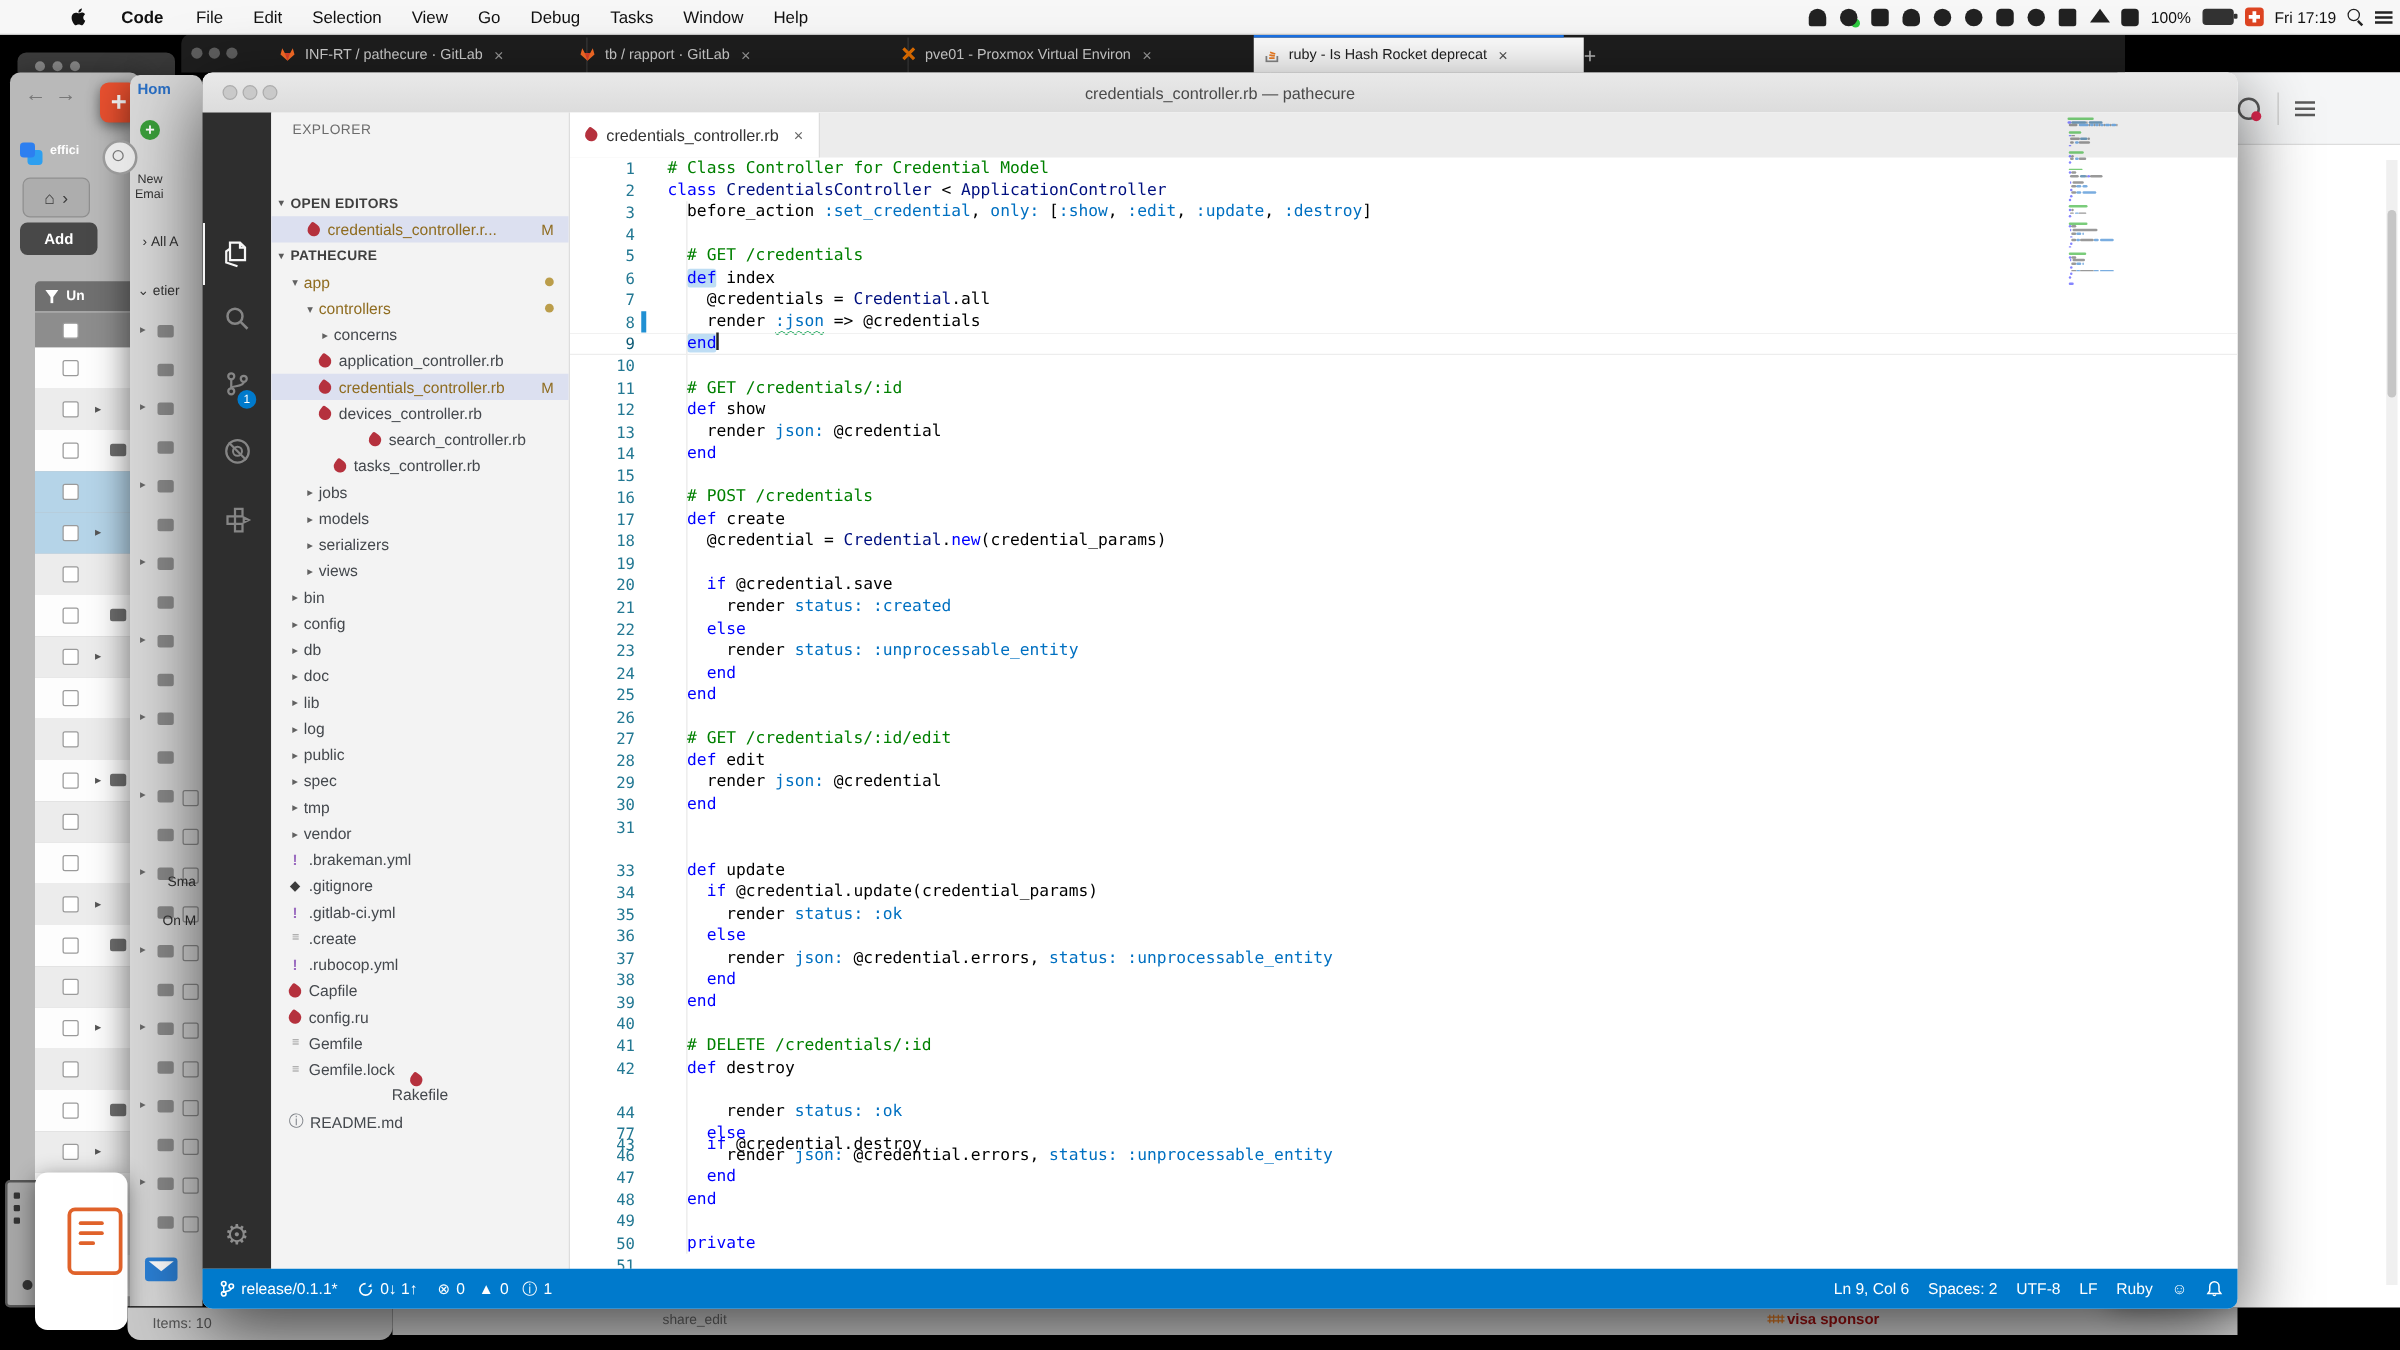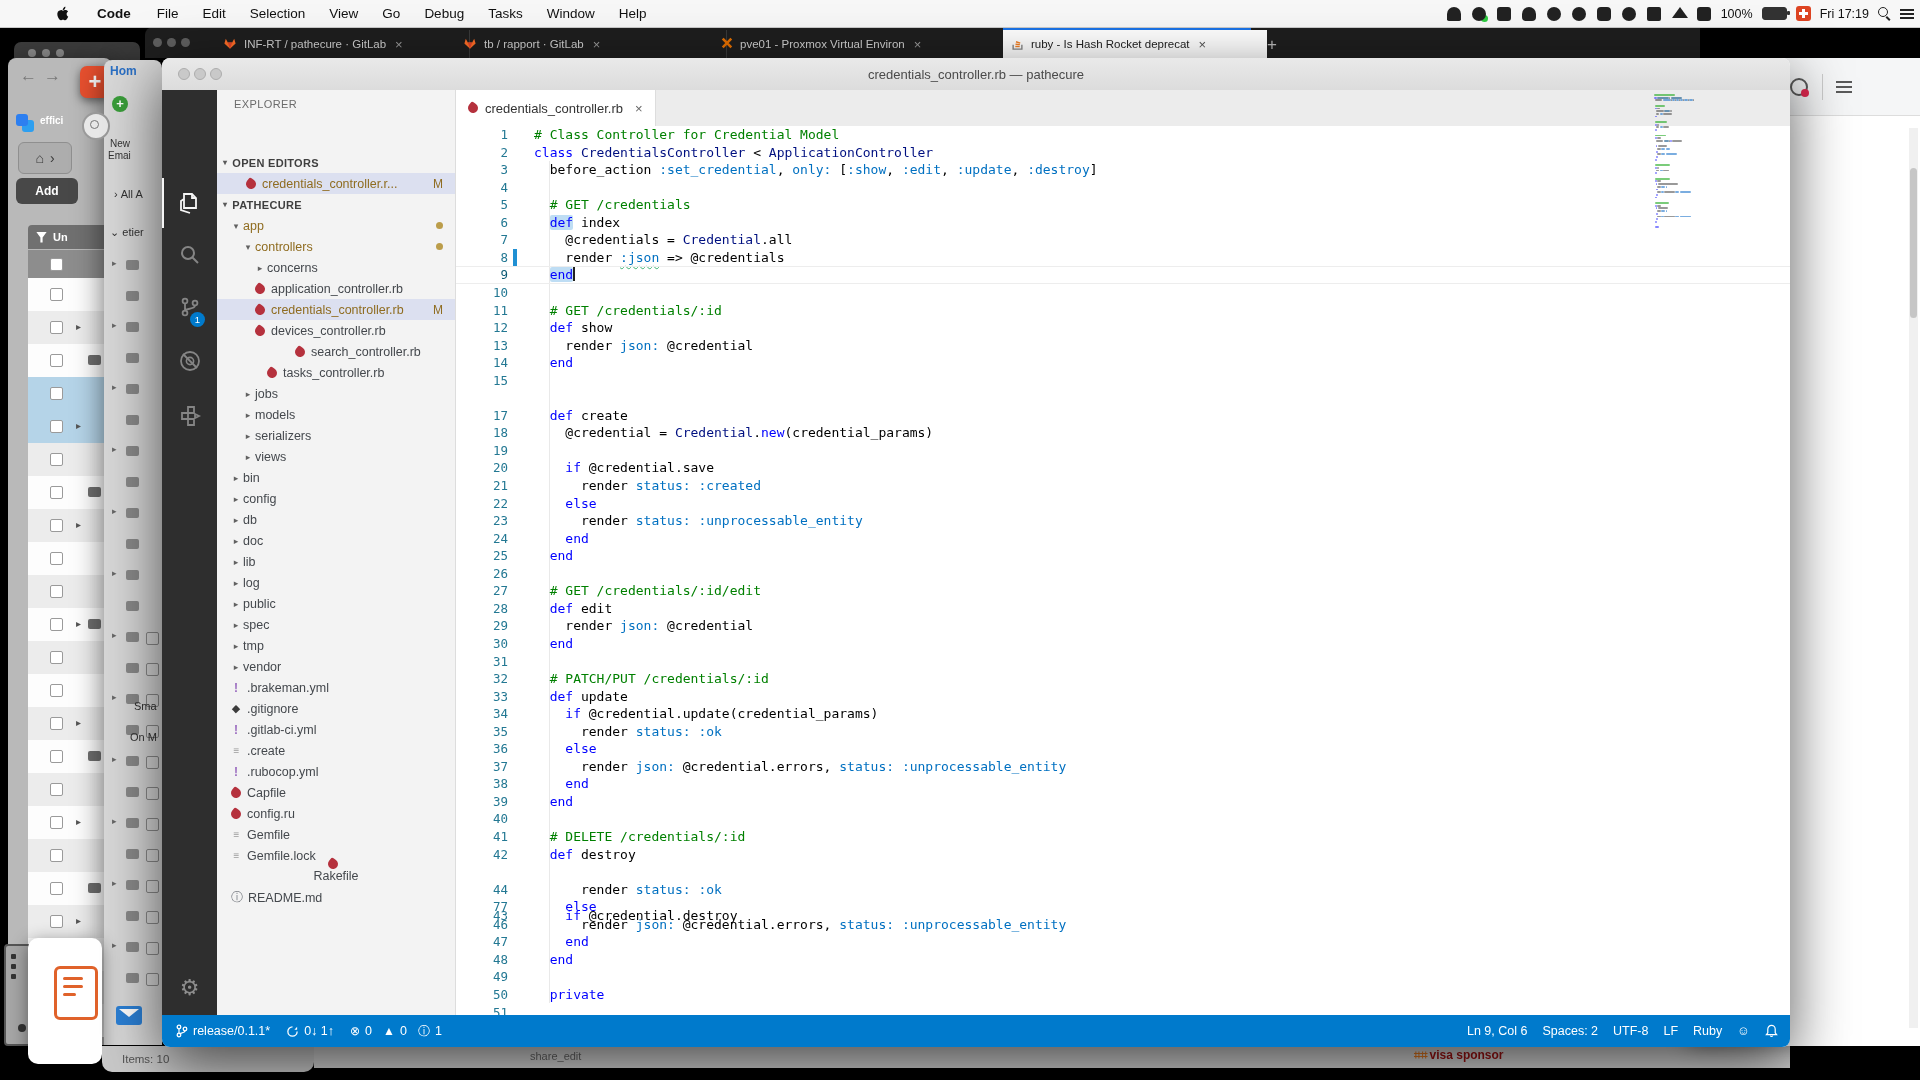--- a/index.html
+++ b/index.html
@@ -733,36 +733,36 @@
             <div class="cl" style="top: 87.75px;"><span class="num">6</span><span class="txt"><span class="tok-p">  </span><span class="tok-k hlw">def</span><span class="tok-p"> index</span></span></div>
             <div class="cl" style="top: 105.3px;"><span class="num">7</span><span class="txt"><span class="tok-p">    @credentials = </span><span class="tok-n">Credential</span><span class="tok-p">.all</span></span></div>
             <div class="cl" style="top: 122.85px;"><span class="num">8</span><span class="modbar"></span><span class="txt"><span class="tok-p">    render </span><span class="squig">:json</span><span class="tok-p"> =&gt; @credentials</span></span></div>
             <div class="cl cur" style="top: 140.4px;"><span class="num">9</span><span class="txt"><span class="tok-p">  </span><span class="tok-k hlw">end</span><span class="cursor"></span></span></div>
             <div class="cl" style="top: 157.95px;"><span class="num">10</span><span class="txt"></span></div>
             <div class="cl" style="top: 175.5px;"><span class="num">11</span><span class="txt"><span class="tok-c">  # GET /credentials/:id</span></span></div>
             <div class="cl" style="top: 193.05px;"><span class="num">12</span><span class="txt"><span class="tok-p">  </span><span class="tok-k">def</span><span class="tok-p"> show</span></span></div>
             <div class="cl" style="top: 210.6px;"><span class="num">13</span><span class="txt"><span class="tok-p">    render </span><span class="tok-s">json:</span><span class="tok-p"> @credential</span></span></div>
             <div class="cl" style="top: 228.15px;"><span class="num">14</span><span class="txt"><span class="tok-p">  </span><span class="tok-k">end</span></span></div>
             <div class="cl" style="top: 245.7px;"><span class="num">15</span><span class="txt"></span></div>
+            <div class="cl" style="top: 263.25px;"><span class="num">16</span><span class="txt"><span class="tok-c">  # POST /credentials</span></span></div>
             <div class="cl" style="top: 280.8px;"><span class="num">17</span><span class="txt"><span class="tok-p">  </span><span class="tok-k">def</span><span class="tok-p"> create</span></span></div>
             <div class="cl" style="top: 298.35px;"><span class="num">18</span><span class="txt"><span class="tok-p">    @credential = </span><span class="tok-n">Credential</span><span class="tok-p">.</span><span class="tok-k">new</span><span class="tok-p">(credential_params)</span></span></div>
             <div class="cl" style="top: 315.9px;"><span class="num">19</span><span class="txt"></span></div>
             <div class="cl" style="top: 333.45px;"><span class="num">20</span><span class="txt"><span class="tok-p">    </span><span class="tok-k">if</span><span class="tok-p"> @credential.save</span></span></div>
             <div class="cl" style="top: 351px;"><span class="num">21</span><span class="txt"><span class="tok-p">      render </span><span class="tok-s">status:</span><span class="tok-p"> </span><span class="tok-s">:created</span></span></div>
             <div class="cl" style="top: 368.55px;"><span class="num">22</span><span class="txt"><span class="tok-p">    </span><span class="tok-k">else</span></span></div>
             <div class="cl" style="top: 386.1px;"><span class="num">23</span><span class="txt"><span class="tok-p">      render </span><span class="tok-s">status:</span><span class="tok-p"> </span><span class="tok-s">:unprocessable_entity</span></span></div>
             <div class="cl" style="top: 403.65px;"><span class="num">24</span><span class="txt"><span class="tok-p">    </span><span class="tok-k">end</span></span></div>
             <div class="cl" style="top: 421.2px;"><span class="num">25</span><span class="txt"><span class="tok-p">  </span><span class="tok-k">end</span></span></div>
             <div class="cl" style="top: 438.75px;"><span class="num">26</span><span class="txt"></span></div>
             <div class="cl" style="top: 456.3px;"><span class="num">27</span><span class="txt"><span class="tok-c">  # GET /credentials/:id/edit</span></span></div>
             <div class="cl" style="top: 473.85px;"><span class="num">28</span><span class="txt"><span class="tok-p">  </span><span class="tok-k">def</span><span class="tok-p"> edit</span></span></div>
             <div class="cl" style="top: 491.4px;"><span class="num">29</span><span class="txt"><span class="tok-p">    render </span><span class="tok-s">json:</span><span class="tok-p"> @credential</span></span></div>
             <div class="cl" style="top: 508.95px;"><span class="num">30</span><span class="txt"><span class="tok-p">  </span><span class="tok-k">end</span></span></div>
             <div class="cl" style="top: 526.5px;"><span class="num">31</span><span class="txt"></span></div>
-            <div class="cl" style="top: 544.05px;"><span class="num">32</span><span class="txt"><span class="tok-c">  # PATCH/PUT /credentials/:id</span></span></div>
             <div class="cl" style="top: 561.6px;"><span class="num">33</span><span class="txt"><span class="tok-p">  </span><span class="tok-k">def</span><span class="tok-p"> update</span></span></div>
             <div class="cl" style="top: 579.15px;"><span class="num">34</span><span class="txt"><span class="tok-p">    </span><span class="tok-k">if</span><span class="tok-p"> @credential.update(credential_params)</span></span></div>
             <div class="cl" style="top: 596.7px;"><span class="num">35</span><span class="txt"><span class="tok-p">      render </span><span class="tok-s">status:</span><span class="tok-p"> </span><span class="tok-s">:ok</span></span></div>
             <div class="cl" style="top: 614.25px;"><span class="num">36</span><span class="txt"><span class="tok-p">    </span><span class="tok-k">else</span></span></div>
             <div class="cl" style="top: 631.8px;"><span class="num">37</span><span class="txt"><span class="tok-p">      render </span><span class="tok-s">json:</span><span class="tok-p"> @credential.errors, </span><span class="tok-s">status:</span><span class="tok-p"> </span><span class="tok-s">:unprocessable_entity</span></span></div>
             <div class="cl" style="top: 649.35px;"><span class="num">38</span><span class="txt"><span class="tok-p">    </span><span class="tok-k">end</span></span></div>
             <div class="cl" style="top: 666.9px;"><span class="num">39</span><span class="txt"><span class="tok-p">  </span><span class="tok-k">end</span></span></div>
             <div class="cl" style="top: 684.45px;"><span class="num">40</span><span class="txt"></span></div>
             <div class="cl" style="top: 702px;"><span class="num">41</span><span class="txt"><span class="tok-c">  # DELETE /credentials/:id</span></span></div>
             <div class="cl" style="top: 719.55px;"><span class="num">42</span><span class="txt"><span class="tok-p">  </span><span class="tok-k">def</span><span class="tok-p"> destroy</span></span></div>

